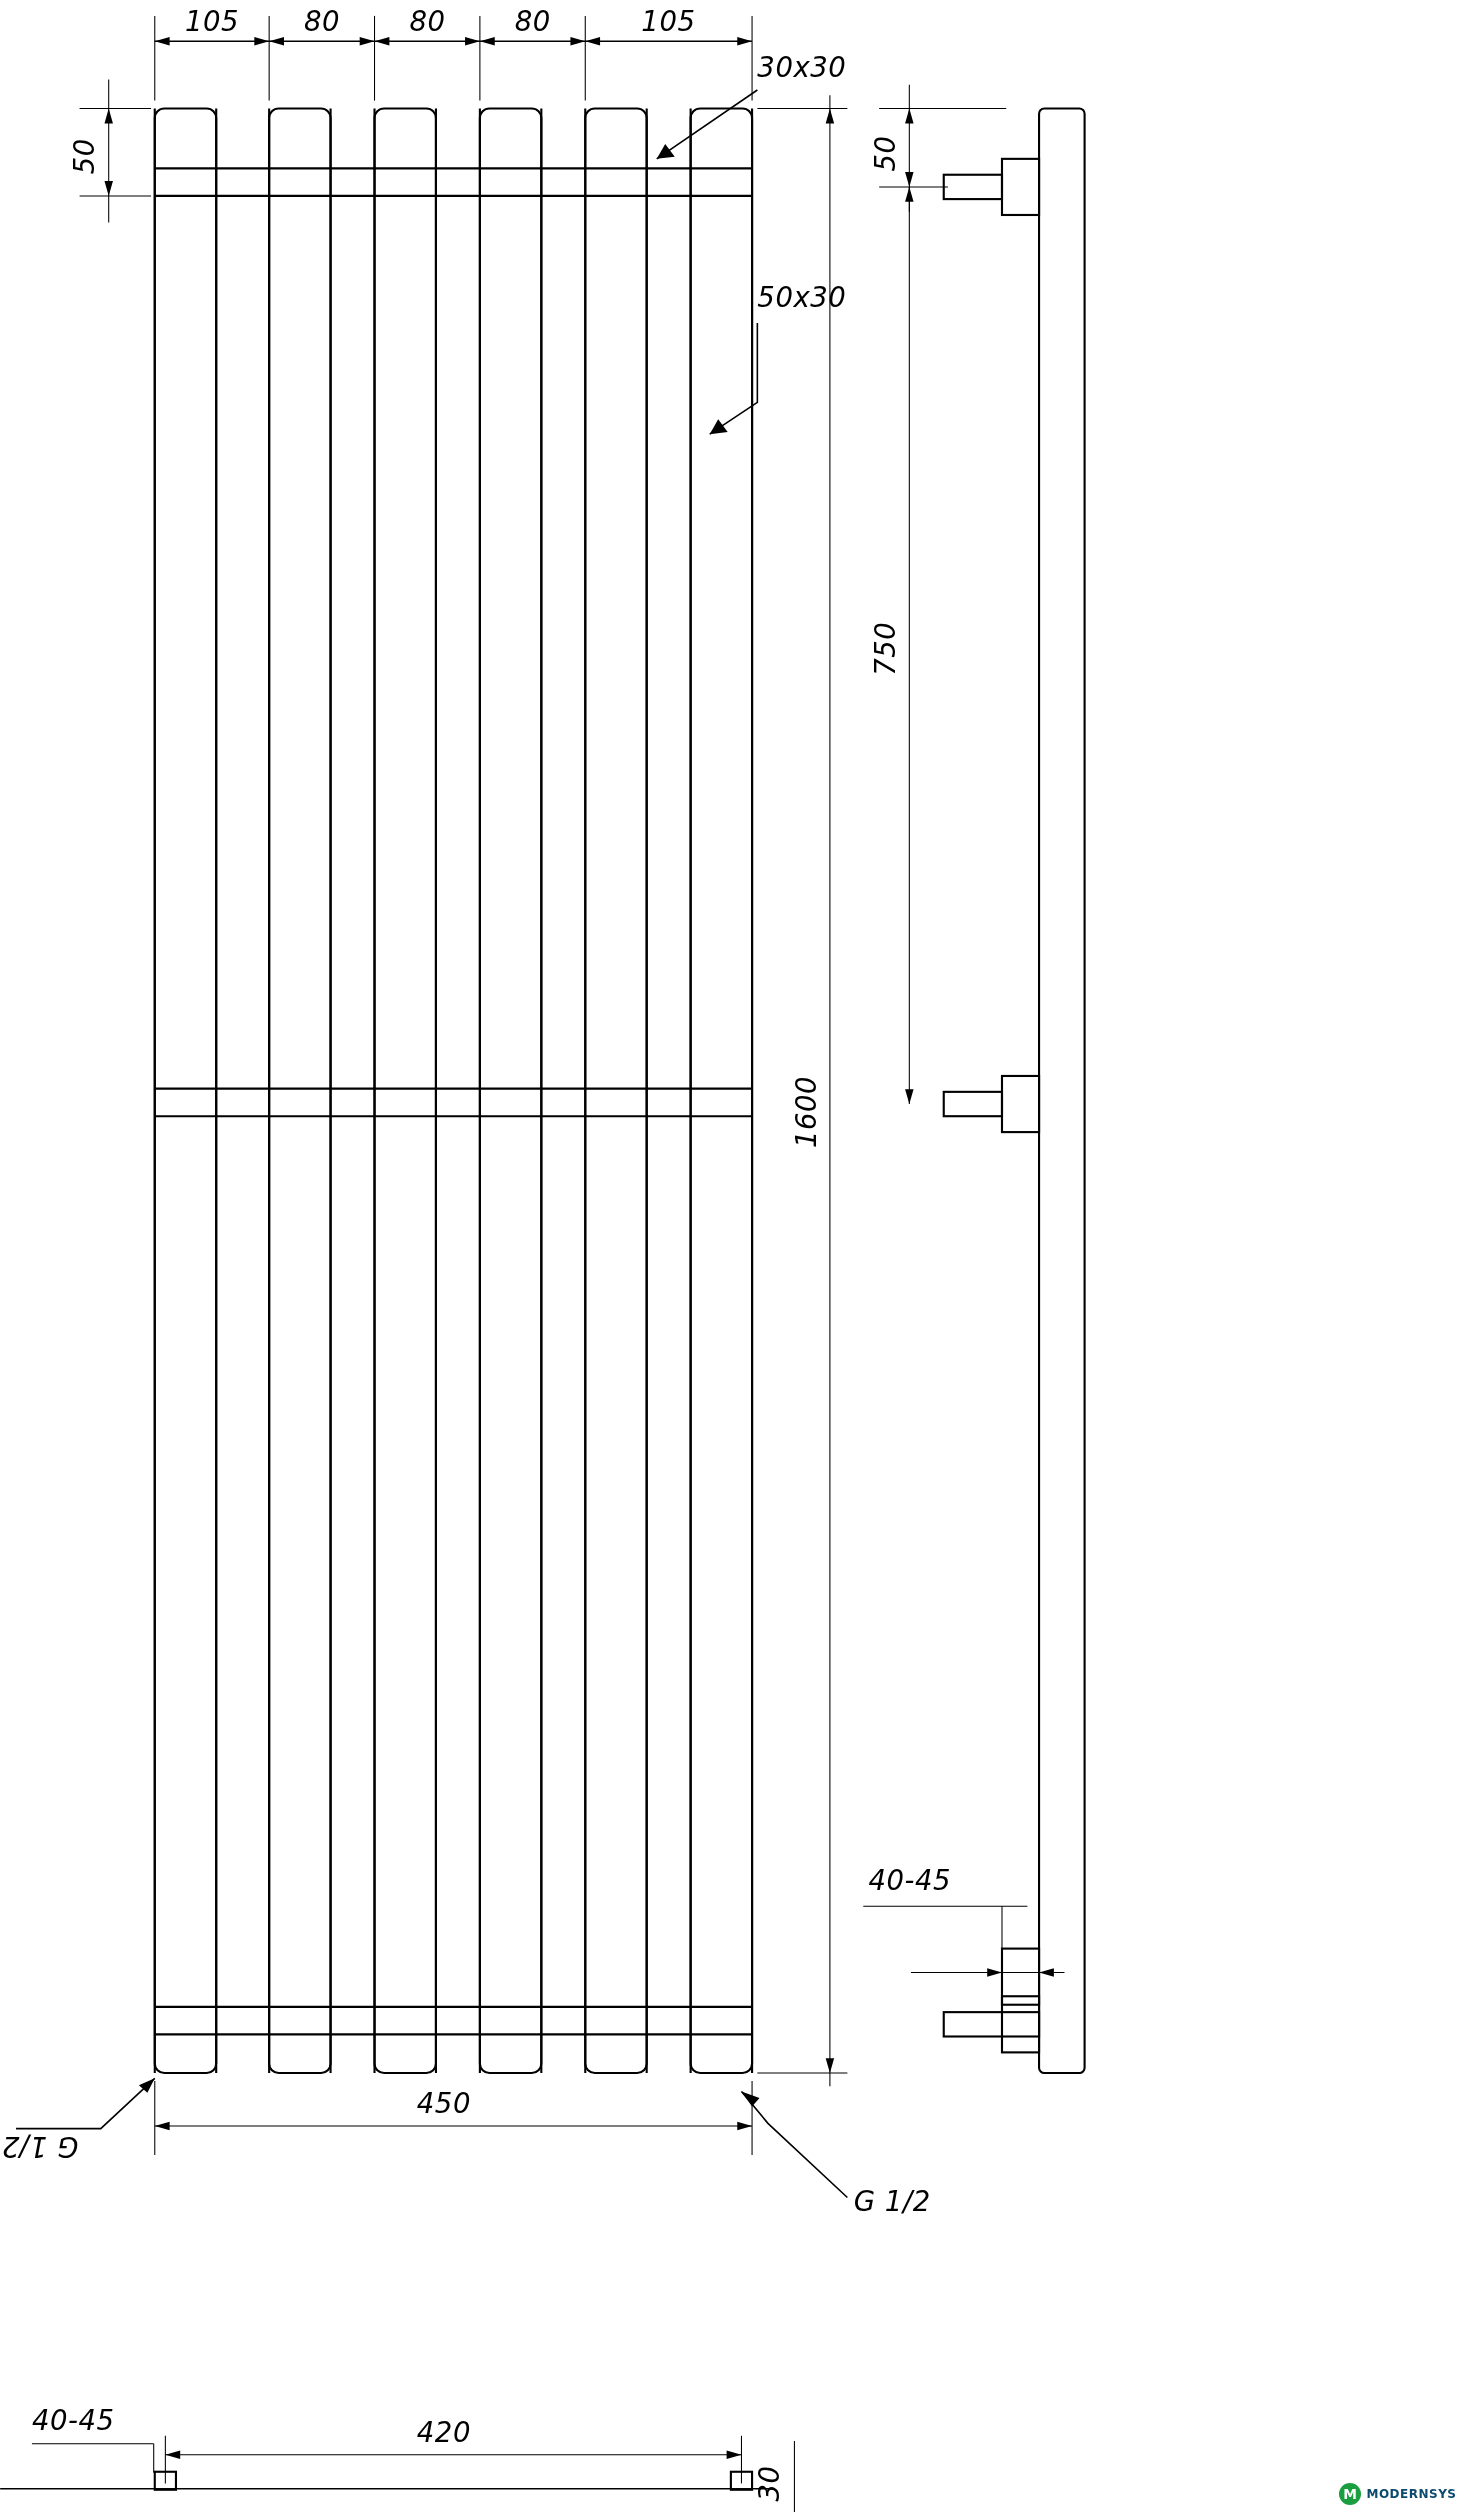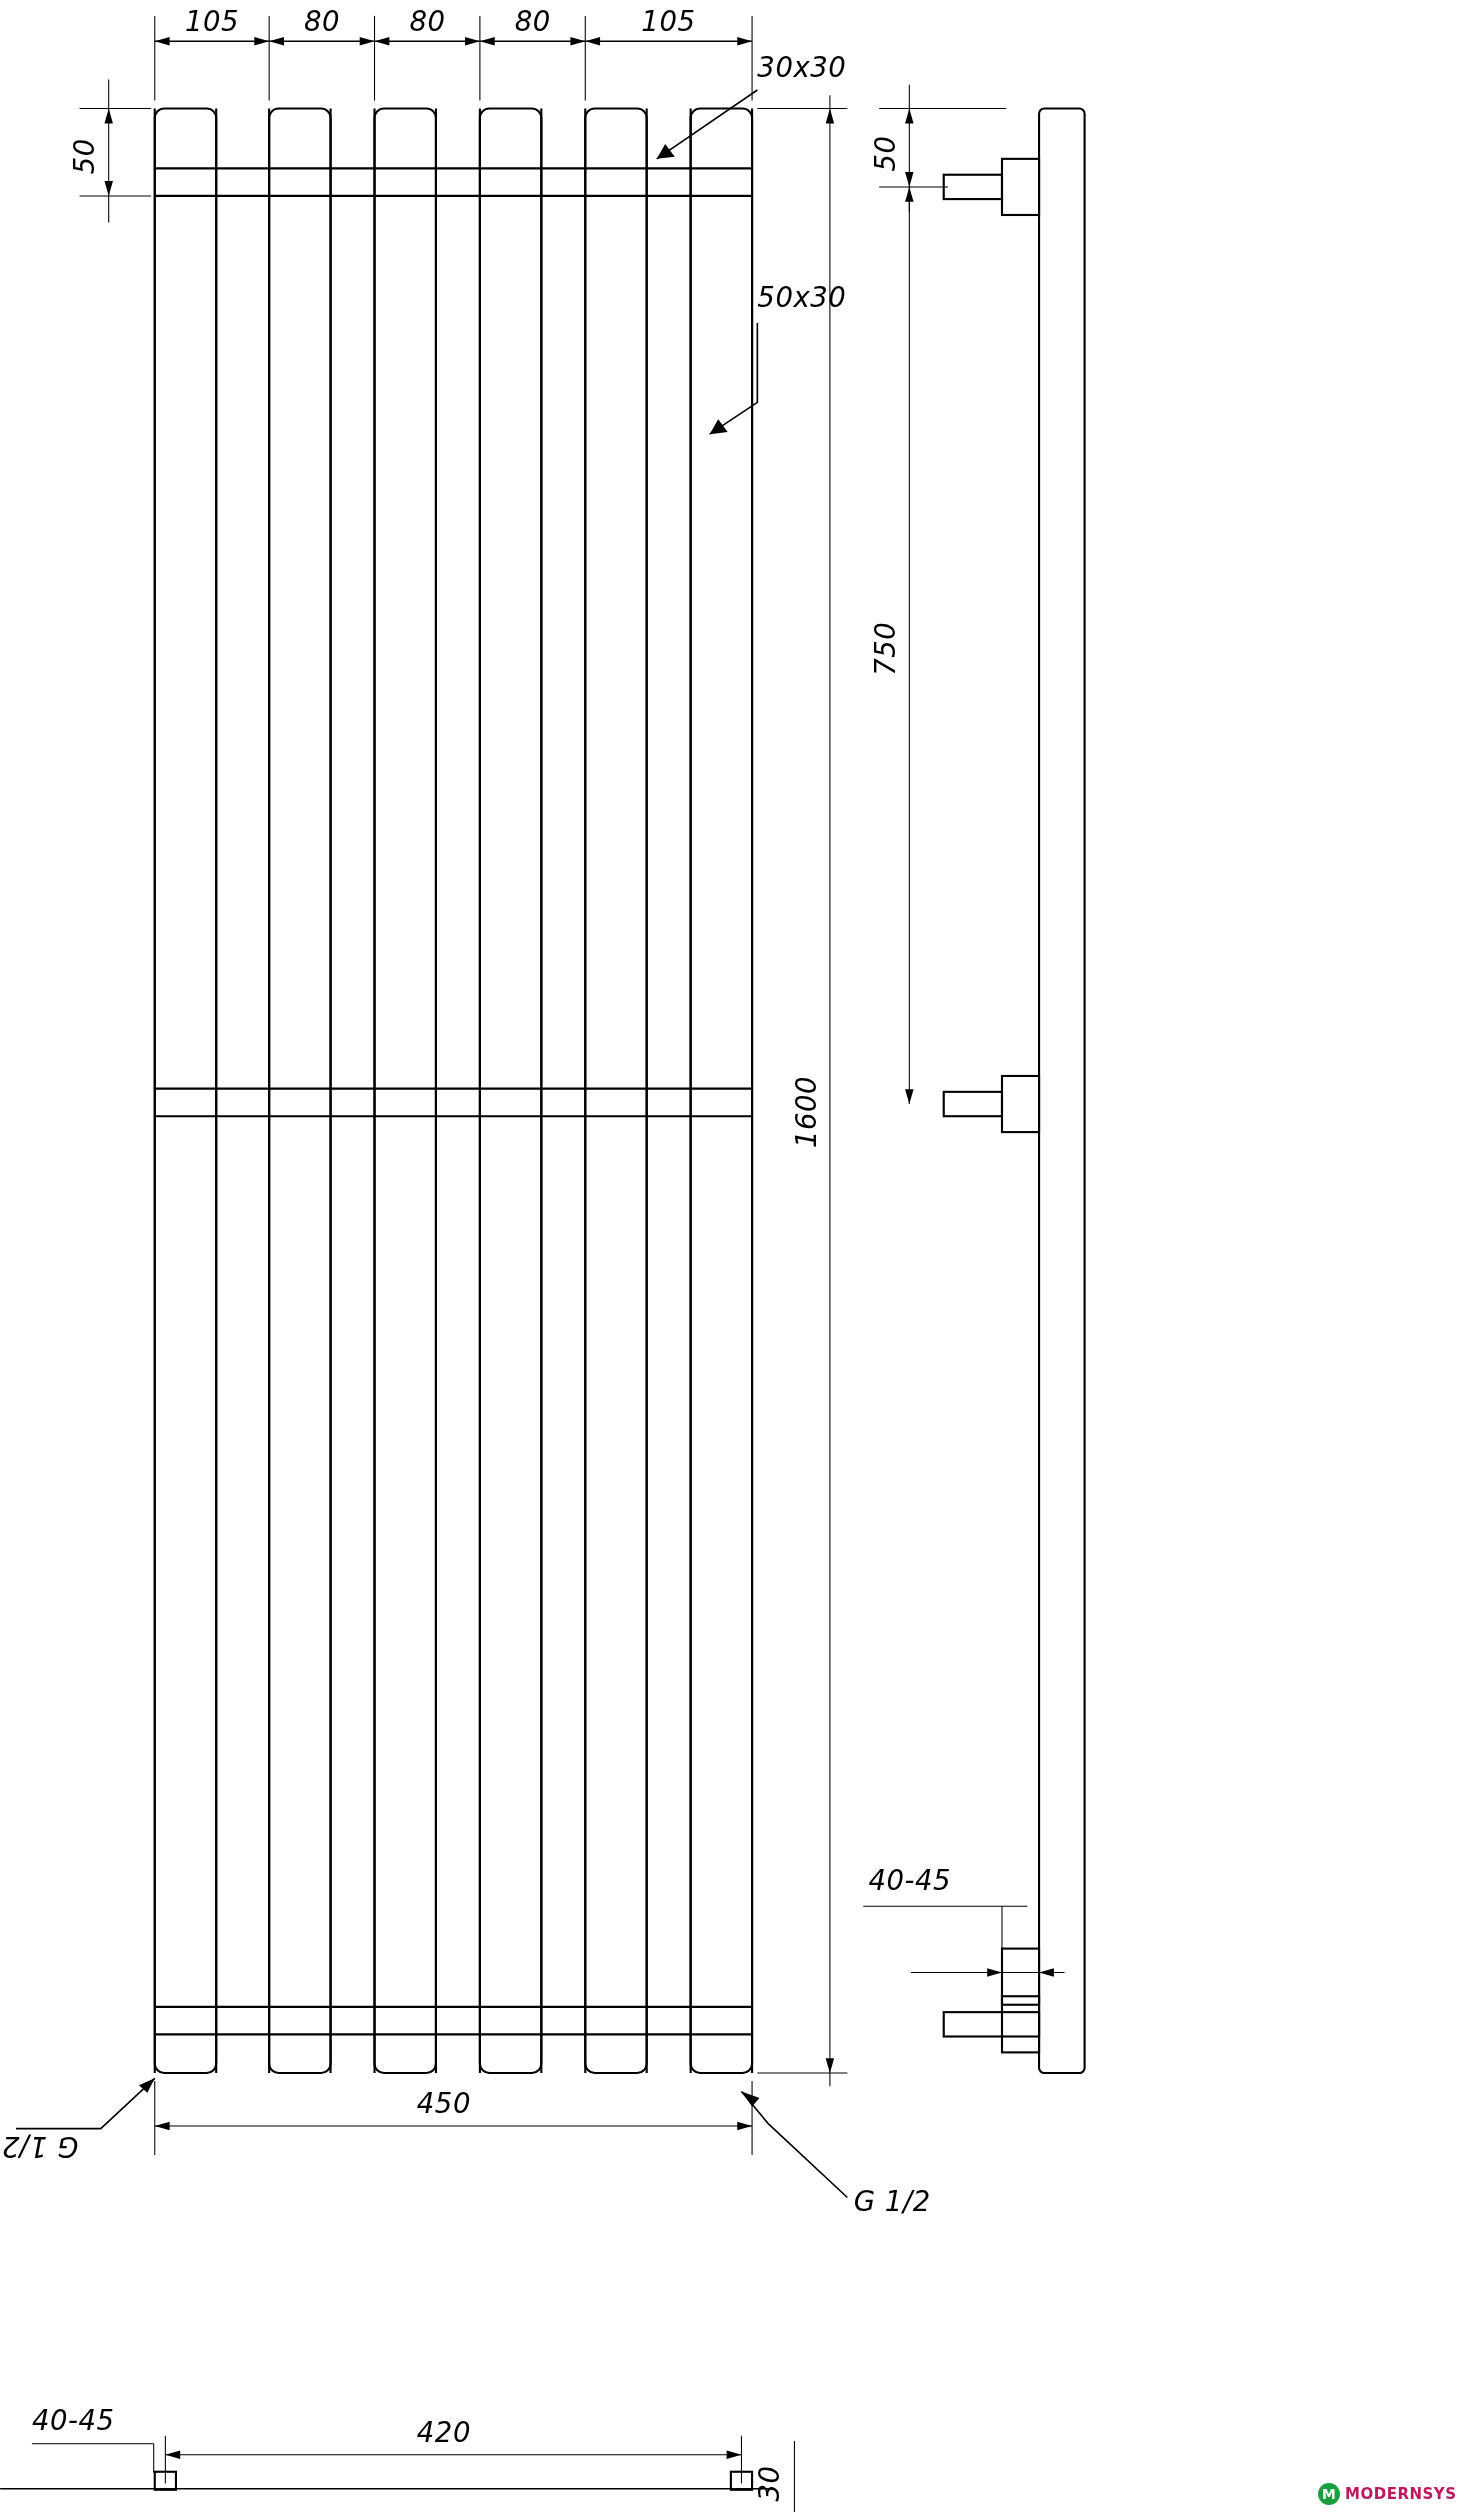--- a/index.html
+++ b/index.html
@@ -45,23 +45,23 @@
     display: flex;
     align-items: center;
     justify-content: center;
     color: #ffffff;
     font-size: 13.8px;
     font-weight: bold;
     font-family: "DejaVu Sans", sans-serif;
   }
   .logo-text {
     font-family: "DejaVu Sans", sans-serif;
-    font-size: 15px;
+    font-size: 12px;
     font-weight: bold;
-    color: #be185d;
+    color: #0c4a6e;
     letter-spacing: 0.5px;
     text-align: center;
   }
 </style>
 </head>
 <body>
 
 <div id="sheet">
 
   <svg width="1466" height="2512" viewBox="0 0 2768 4744">

